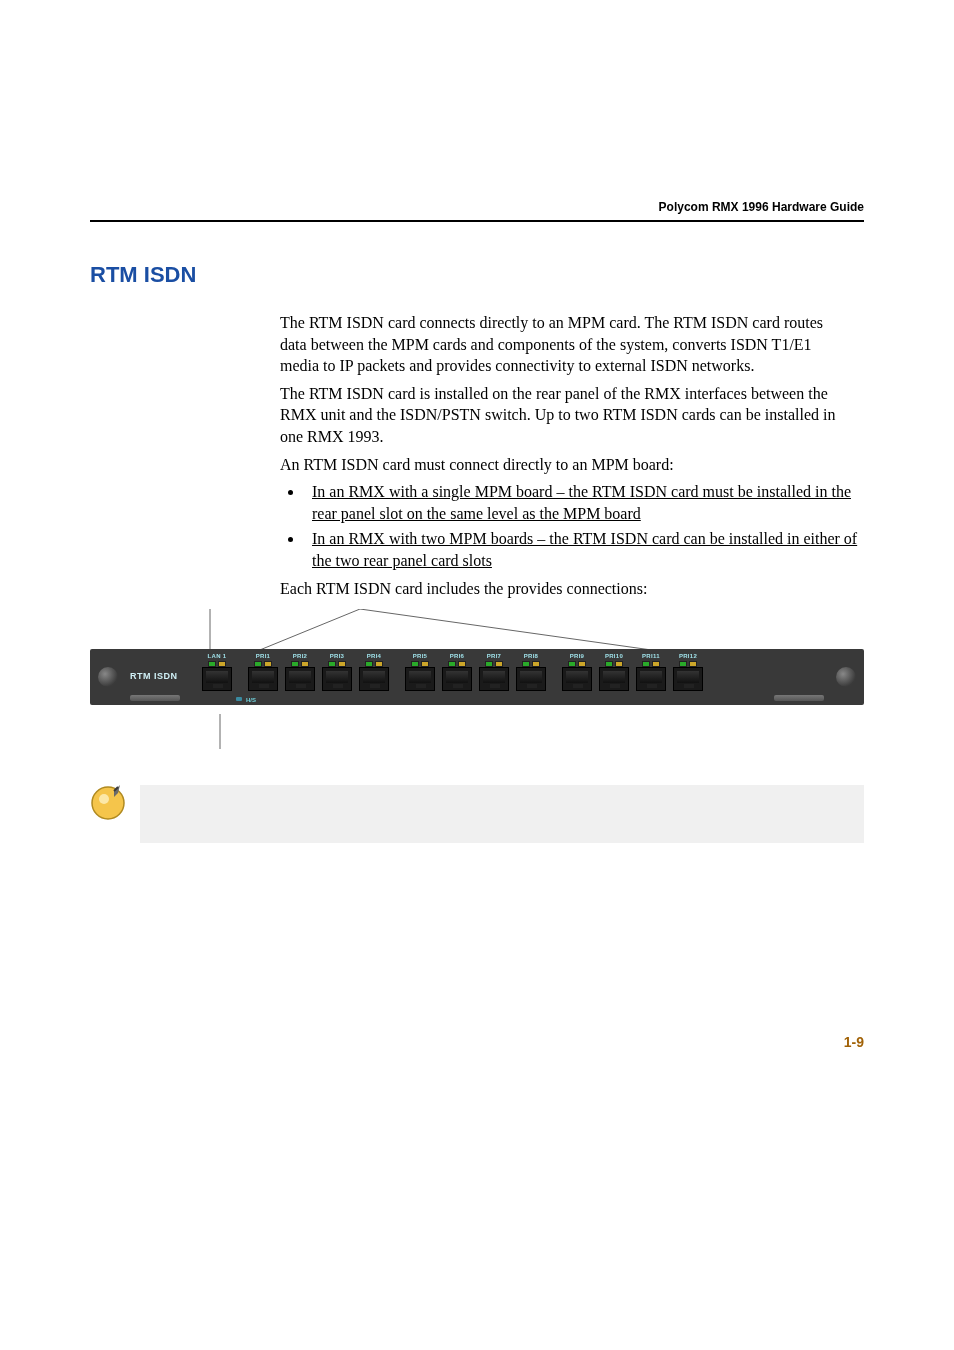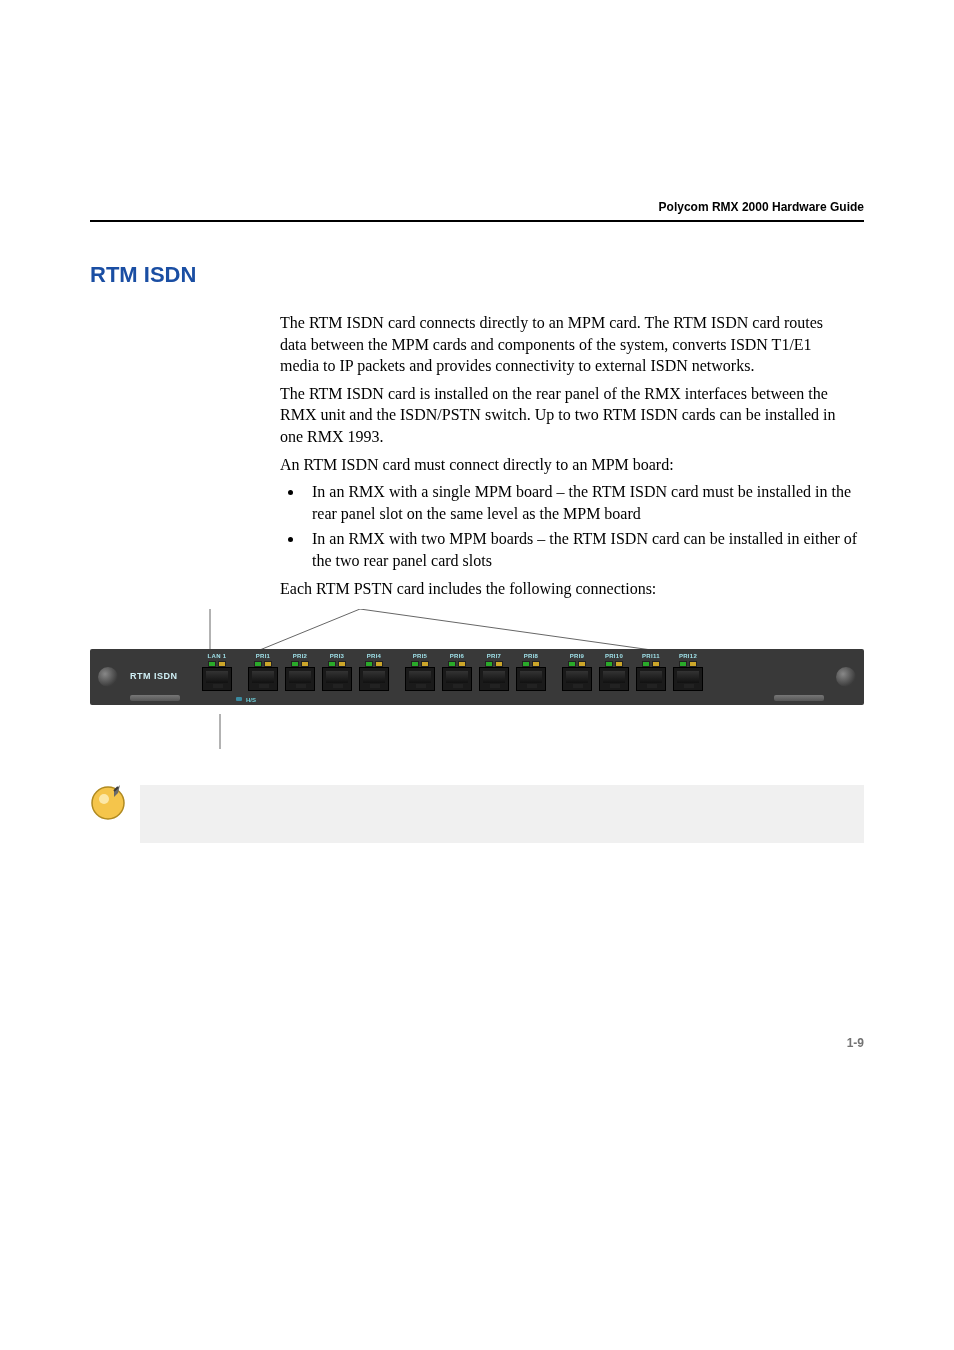--- a/index.html
+++ b/index.html
@@ -43,20 +43,21 @@
   .body-text p {
     margin: 0 15px 6px 0;
   }
   .body-text ul {
     margin: 4px 0 6px 0;
     padding-left: 24px;
   }
   .body-text li {
     margin-bottom: 4px;
     padding-left: 8px;
+    text-decoration: underline;
   }
   .figure-wrap {
     margin: 50px 0 20px 0;
     position: relative;
   }
   .callout-line {
     stroke: #666;
     stroke-width: 1;
     fill: none;
   }
@@ -202,42 +203,42 @@
     flex: 1;
     background: #f0f0f0;
     height: 58px;
   }
   .page-number {
     position: absolute;
     bottom: 40px;
     right: 90px;
     font-family: Arial, Helvetica, sans-serif;
     font-weight: bold;
-    font-size: 12px;
-    color: #737373;
+    font-size: 14px;
+    color: #a16207;
   }
 </style>
 </head>
 <body>
 
 <div class="page">
-  <div class="header">Polycom RMX 2000 Hardware Guide</div>
+  <div class="header">Polycom RMX 1996 Hardware Guide</div>
   <hr class="header-rule">
 
   <h2 class="section-title">RTM ISDN</h2>
 
   <div class="body-text">
     <p>The RTM ISDN card connects directly to an MPM card. The RTM ISDN card routes data between the MPM cards and components of the system, converts ISDN T1/E1 media to IP packets and provides connectivity to external ISDN networks.</p>
     <p>The RTM ISDN card is installed on the rear panel of the RMX interfaces between the RMX unit and the ISDN/PSTN switch. Up to two RTM ISDN cards can be installed in one RMX 1993.</p>
     <p>An RTM ISDN card must connect directly to an MPM board:</p>
     <ul>
       <li>In an RMX with a single MPM board – the RTM ISDN card must be installed in the rear panel slot on the same level as the MPM board</li>
       <li>In an RMX with two MPM boards – the RTM ISDN card can be installed in either of the two rear panel card slots</li>
     </ul>
-    <p>Each RTM PSTN card includes the following connections:</p>
+    <p>Each RTM ISDN card includes the provides connections:</p>
   </div>
 
   <div class="figure-wrap">
     <svg class="callouts-svg" viewBox="0 0 774 140">
       <line class="callout-line" x1="120" y1="0" x2="120" y2="45"></line>
       <path class="callout-line" d="M 160 45 L 270 0 L 590 45"></path>
       <line class="callout-line" x1="130" y1="105" x2="130" y2="140"></line>
     </svg>
 
     <div class="card">

